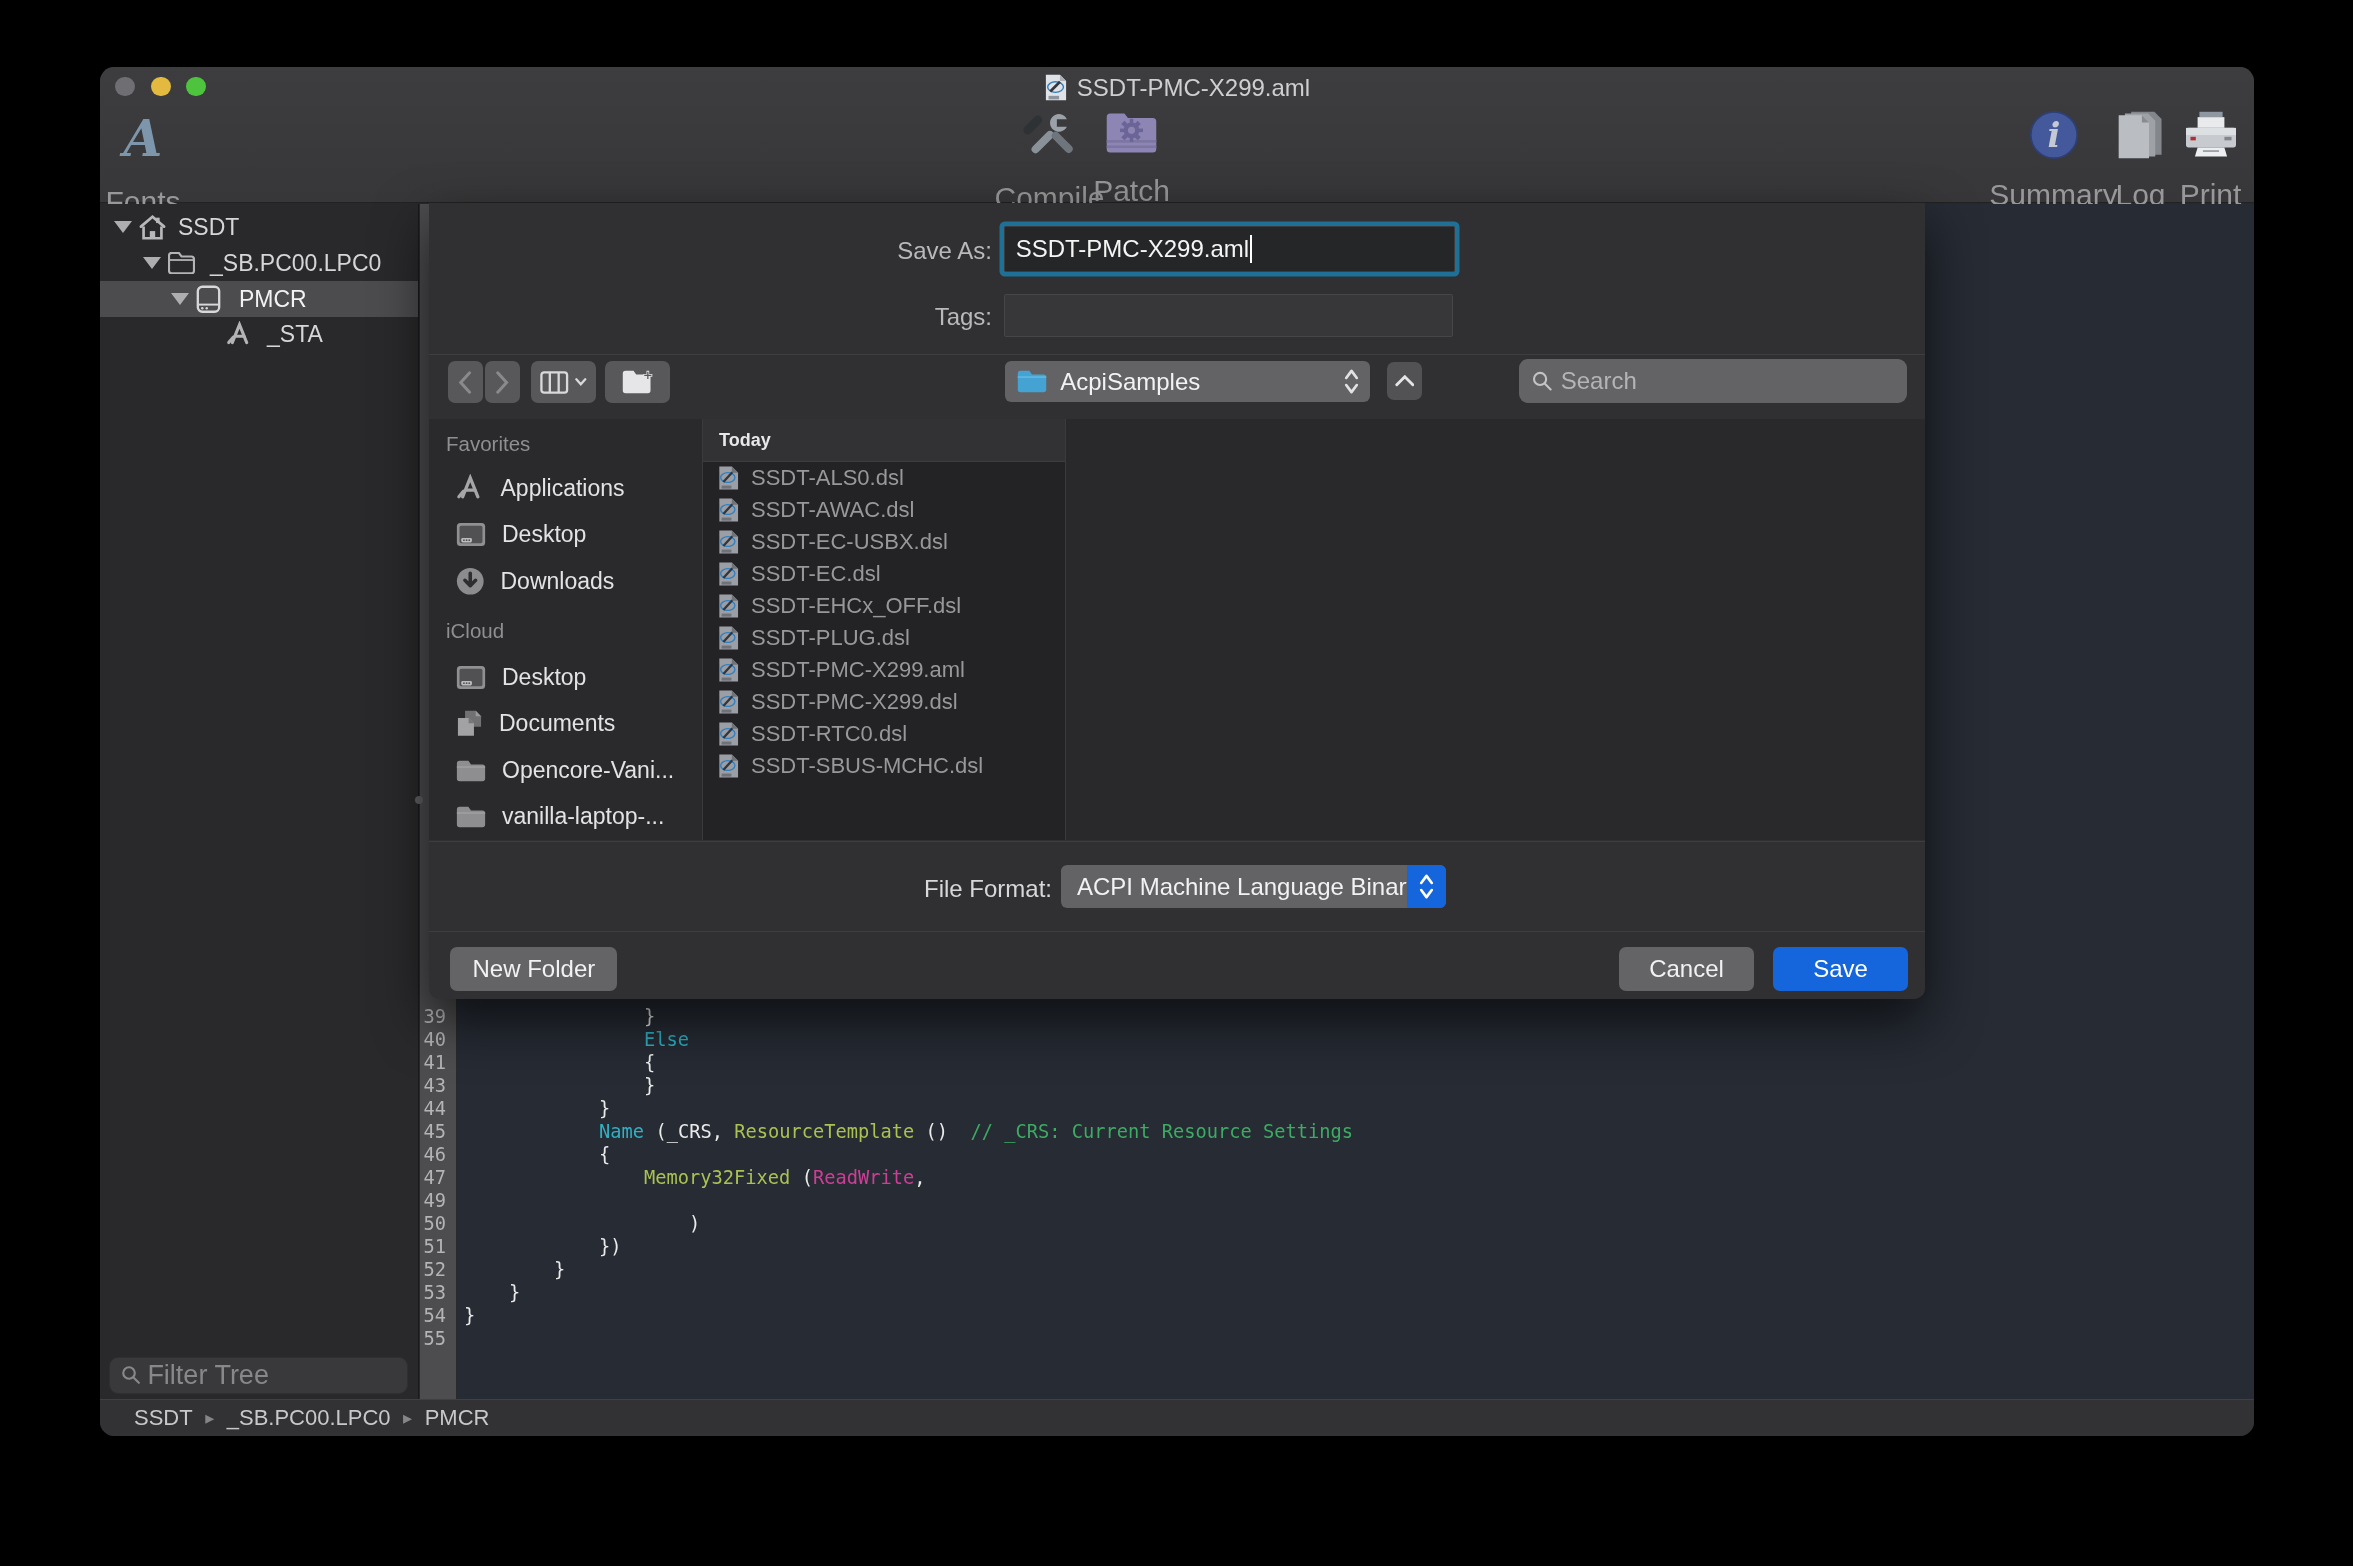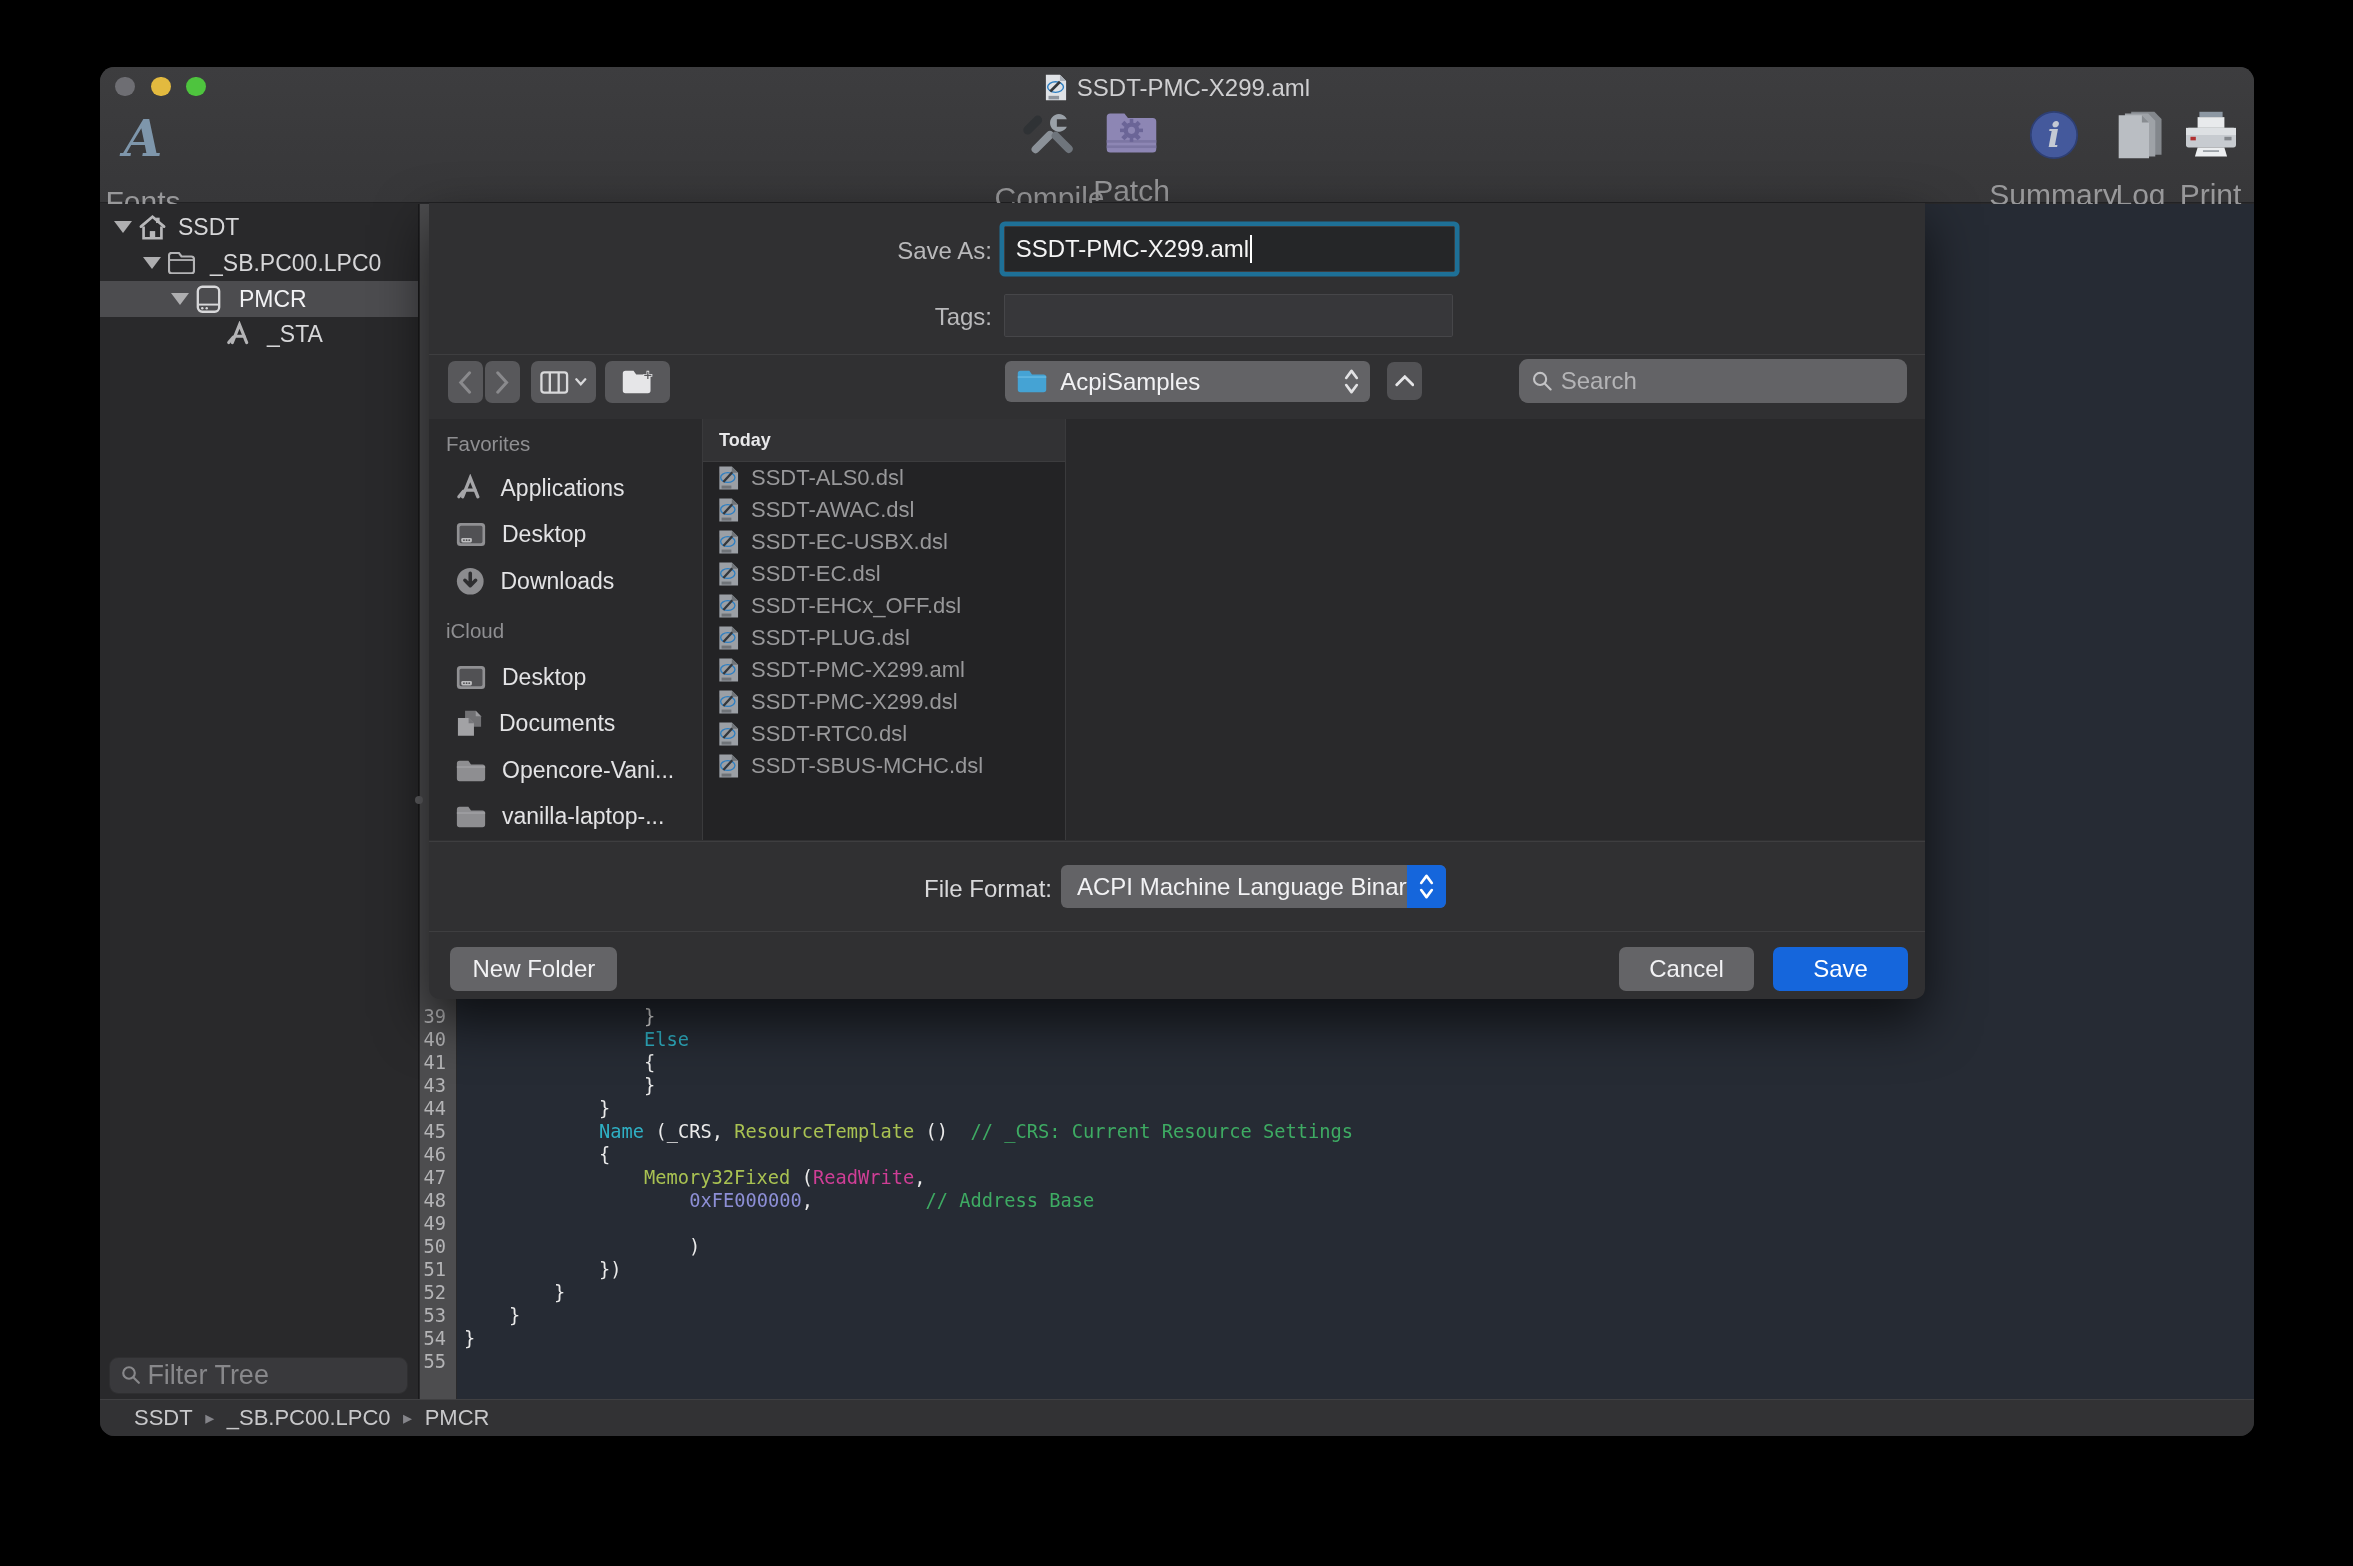--- a/index.html
+++ b/index.html
@@ -268,21 +268,20 @@
       <div class="gutter"></div>
       <div class="code" id="code-lines">
           <div class="code-line"><span class="ln">39</span><span class="src"><span class="s-p">                }</span></span></div>
           <div class="code-line"><span class="ln">40</span><span class="src"><span class="s-p">                </span><span class="s-k">Else</span></span></div>
           <div class="code-line"><span class="ln">41</span><span class="src"><span class="s-p">                {</span></span></div>
           <div class="code-line"><span class="ln">43</span><span class="src"><span class="s-p">                }</span></span></div>
           <div class="code-line"><span class="ln">44</span><span class="src"><span class="s-p">            }</span></span></div>
           <div class="code-line"><span class="ln">45</span><span class="src"><span class="s-p">            </span><span class="s-k">Name</span><span class="s-p"> (_CRS, </span><span class="s-t">ResourceTemplate</span><span class="s-p"> ()  </span><span class="s-c">// _CRS: Current Resource Settings</span></span></div>
           <div class="code-line"><span class="ln">46</span><span class="src"><span class="s-p">            {</span></span></div>
           <div class="code-line"><span class="ln">47</span><span class="src"><span class="s-p">                </span><span class="s-t">Memory32Fixed</span><span class="s-p"> (</span><span class="s-m">ReadWrite</span><span class="s-p">,</span></span></div>
-          <div class="code-line"><span class="ln">48</span><span class="src"><span class="s-p">                    </span><span class="s-n">0xFE000000</span><span class="s-p">,</span><span class="s-p">          </span><span class="s-c">// Address Base</span></span></div>
           <div class="code-line"><span class="ln">49</span></div>
           <div class="code-line"><span class="ln">50</span><span class="src"><span class="s-p">                    )</span></span></div>
           <div class="code-line"><span class="ln">51</span><span class="src"><span class="s-p">            })</span></span></div>
           <div class="code-line"><span class="ln">52</span><span class="src"><span class="s-p">        }</span></span></div>
           <div class="code-line"><span class="ln">53</span><span class="src"><span class="s-p">    }</span></span></div>
           <div class="code-line"><span class="ln">54</span><span class="src"><span class="s-p">}</span></span></div>
           <div class="code-line"><span class="ln">55</span><span class="src"></span></div>
         </div>
     </div>
     <div class="splitter-dot"></div>

